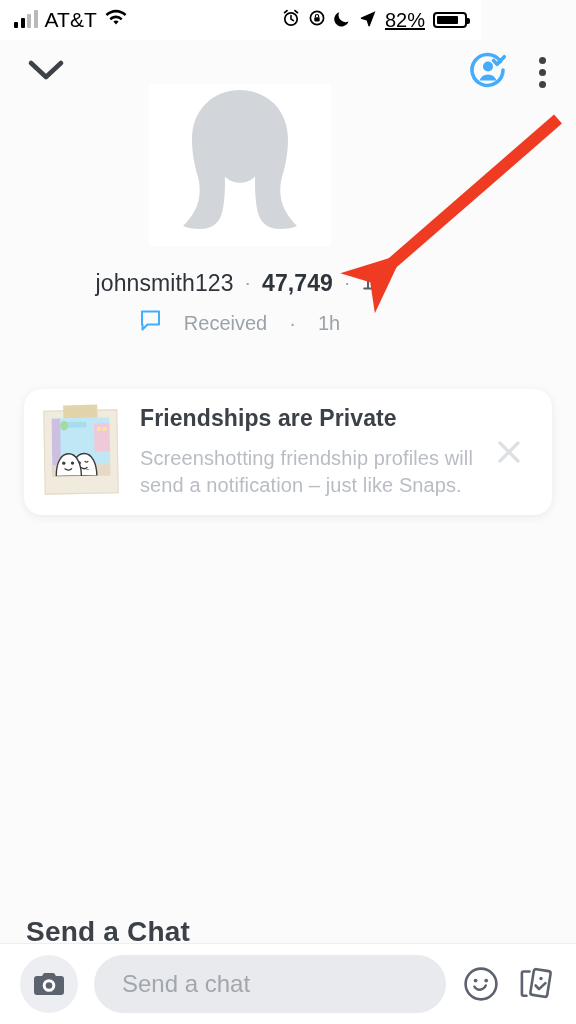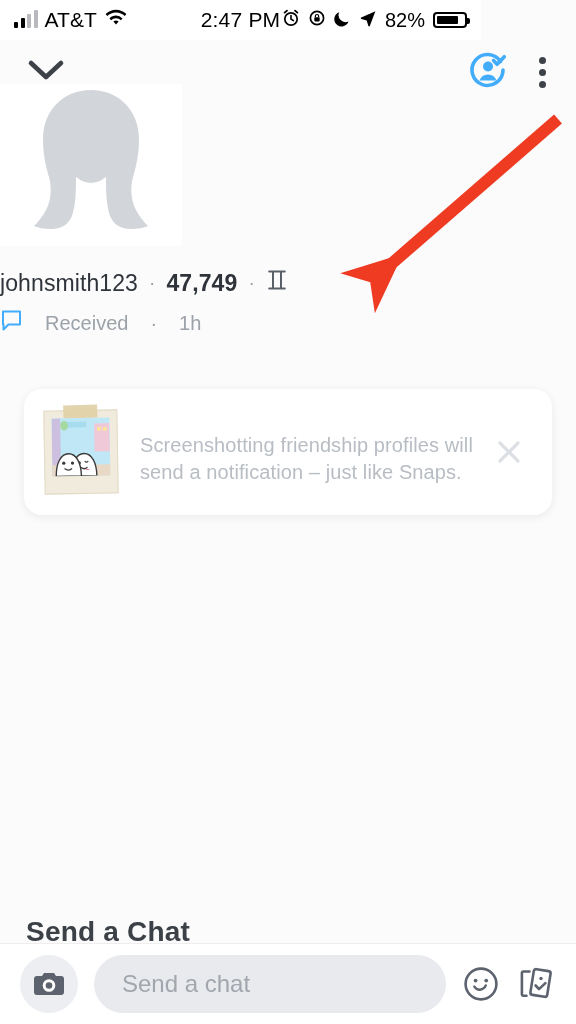--- a/index.html
+++ b/index.html
@@ -13,21 +13,21 @@
 
   
   .statusbar{
     position:absolute; top:0; left:0; width:481px; height:40px;
     display:flex; align-items:center; background:#ffffff;
     padding:0 14px; color:#000;
   }
   .sb-left{ display:flex; align-items:center; gap:7px; }
   .sb-center{ position:absolute; left:0; right:0; text-align:center;
               font-size:21px; font-weight:500; letter-spacing:.2px; }
-  .sb-right{ margin-left:auto; display:flex; align-items:center; gap:8px; z-index:2; }
+  .sb-right{ margin-left:auto; display:flex; align-items:center; gap:8px; z-index:2;text-decoration:underline; }
   .carrier{ font-size:21px; font-weight:500; letter-spacing:.1px; }
   .bars{ display:flex; align-items:flex-end; gap:2.5px; height:15px; }
   .bars i{ display:block; width:4px; background:#000; border-radius:1px; }
   .bars i:nth-child(1){ height:6px; }
   .bars i:nth-child(2){ height:10px; }
   .bars i:nth-child(3){ height:14px; background:#b9b9bd; }
   .bars i:nth-child(4){ height:18px; background:#b9b9bd; }
   .batt-pct{ font-size:20px; font-weight:500; }
   .batt{ width:34px; height:16px; border:2px solid #000; border-radius:4px;
          position:relative; padding:2px; }
@@ -41,21 +41,21 @@
     display:flex; align-items:center; padding:0 26px;
   }
   .chev{ cursor:pointer; }
   .nav-right{ margin-left:auto; display:flex; align-items:center; gap:26px; }
   .dots{ display:flex; flex-direction:column; gap:5px; cursor:pointer; padding:4px; }
   .dots b{ display:block; width:7px; height:7px; border-radius:50%; background:#3d4148; }
 
   
   .profile{
     position:absolute; top:84px; left:0; width:479px;
-    display:flex; flex-direction:column; 
+    display:flex; flex-direction:column; align-items:center;
   }
   .avatar{
     width:182px; height:162px; background:#ffffff;
     display:flex; align-items:flex-end; justify-content:center;
     overflow:hidden;
   }
   .ident{
     margin-top:22px; display:flex; align-items:center; gap:11px;
     font-size:23px; color:#2f333a; letter-spacing:.1px;
   }
@@ -135,21 +135,20 @@
       </span>
     <span class="carrier">AT&amp;T</span>
     <span>
       <svg width="24" height="18" viewBox="0 0 24 18">
           <path d="M12 15.6 9.4 12.6a4 4 0 0 1 5.2 0z" fill="#000"></path>
           <path d="M12 9.3c1.9 0 3.6.7 4.9 2l1.6-1.9A10.2 10.2 0 0 0 12 6.6c-2.5 0-4.8.9-6.5 2.8l1.6 1.9a7.3 7.3 0 0 1 4.9-2z" fill="#000"></path>
           <path d="M12 3.4c3.4 0 6.5 1.4 8.8 3.6l1.6-1.9A15.3 15.3 0 0 0 12 .7 15.3 15.3 0 0 0 1.6 5.1l1.6 1.9A12.6 12.6 0 0 1 12 3.4z" fill="#000"></path>
         </svg>
     </span>
   </div>
-  <div class="sb-center">2:47 PM</div>
   <div class="sb-right">
     <span>
       <svg width="18" height="18" viewBox="0 0 18 18">
           <circle cx="9" cy="10" r="6.2" fill="none" stroke="#000" stroke-width="1.7"></circle>
           <path d="M9 6.6V10l2.4 1.6" stroke="#000" stroke-width="1.6" fill="none" stroke-linecap="round"></path>
           <path d="M2.6 3.6 5 1.6M15.4 3.6 13 1.6" stroke="#000" stroke-width="1.8" stroke-linecap="round"></path>
         </svg>
     </span>
     <span>
       <svg width="18" height="18" viewBox="0 0 18 18">
@@ -251,20 +250,21 @@
         <path d="M30 53q3 2.6 6 0" stroke="#3a3a3a" stroke-width="1.3" fill="none" stroke-linecap="round"></path>
         <path d="M34 54.5q2.5 2 5 .4" fill="#e8526b"></path>
         <path d="M4 62c0-14 5-24 13-24s13 10 13 24z" fill="#fff" stroke="#3a3a3a" stroke-width="1.4"></path>
         <circle cx="12" cy="48" r="1.7" fill="#3a3a3a"></circle>
         <circle cx="21" cy="48" r="1.7" fill="#3a3a3a"></circle>
         <path d="M13 54q3.5 2.8 7 0" stroke="#3a3a3a" stroke-width="1.3" fill="none" stroke-linecap="round"></path>
       </svg>
     </div>
   </div>
   <div class="card-text">
+    <div class="card-title">Friendships are Private</div>
     <div class="card-body">Screenshotting friendship profiles will send a notification – just like Snaps.</div>
   </div>
   <div class="card-close">
     <svg width="30" height="30" viewBox="0 0 30 30">
         <path d="M6 6l18 18M24 6L6 24" stroke="#dcdfe4" stroke-width="3.2" stroke-linecap="round"></path>
       </svg>
   </div>
 </div>
 
 <div class="ghost-heading">Send a Chat</div>

